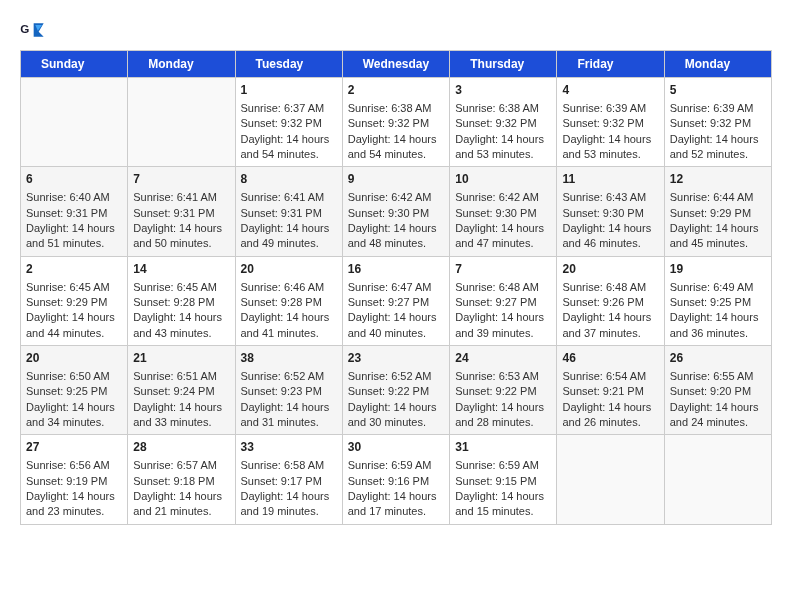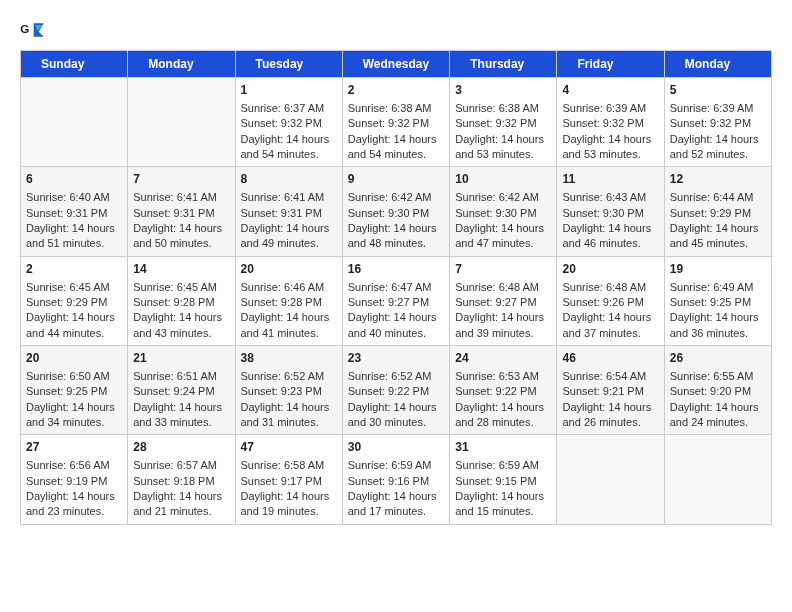--- a/index.html
+++ b/index.html
@@ -229,21 +229,21 @@
       <tr>
         <td>
           <span class="day-num">27</span>
           <div class="day-info">Sunrise: 6:56 AM<br>Sunset: 9:19 PM<br>Daylight: 14 hours and 23 minutes.</div>
         </td>
         <td>
           <span class="day-num">28</span>
           <div class="day-info">Sunrise: 6:57 AM<br>Sunset: 9:18 PM<br>Daylight: 14 hours and 21 minutes.</div>
         </td>
         <td>
-          <span class="day-num">47</span>
+          <span class="day-num">33</span>
           <div class="day-info">Sunrise: 6:58 AM<br>Sunset: 9:17 PM<br>Daylight: 14 hours and 19 minutes.</div>
         </td>
         <td>
           <span class="day-num">30</span>
           <div class="day-info">Sunrise: 6:59 AM<br>Sunset: 9:16 PM<br>Daylight: 14 hours and 17 minutes.</div>
         </td>
         <td>
           <span class="day-num">31</span>
           <div class="day-info">Sunrise: 6:59 AM<br>Sunset: 9:15 PM<br>Daylight: 14 hours and 15 minutes.</div>
         </td>

